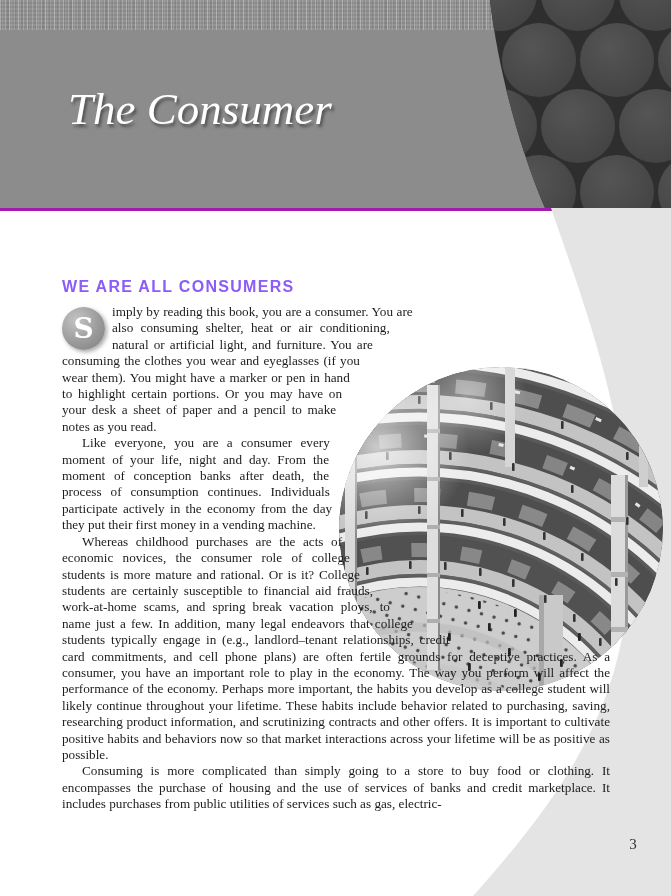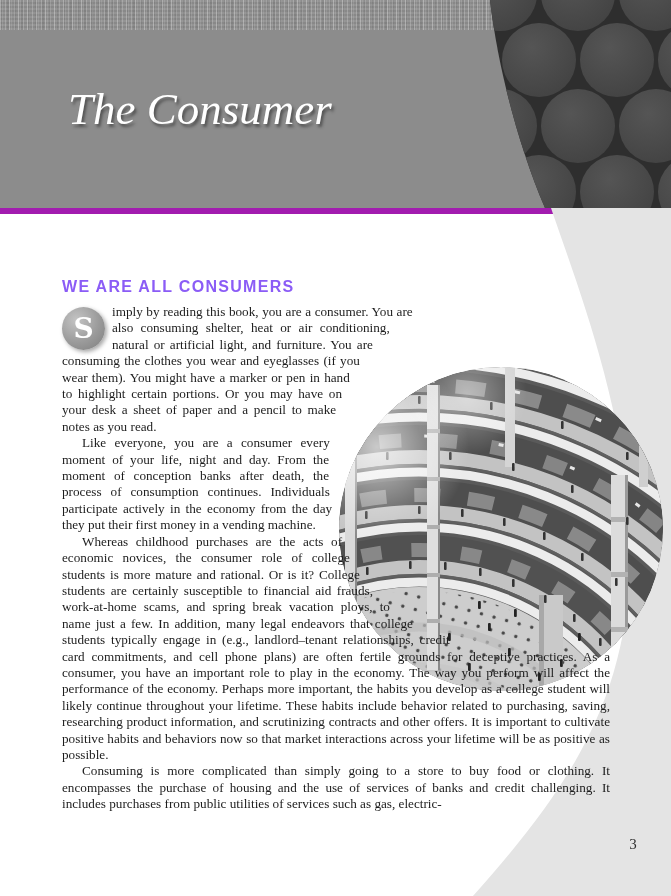--- a/index.html
+++ b/index.html
@@ -8,21 +8,21 @@
 
   
   .texture-strip{position:absolute;left:0;top:0;width:671px;height:30px;background-color:#8e8e8e;
     background-image:
       repeating-linear-gradient(90deg, rgba(255,255,255,.30) 0 1px, rgba(255,255,255,0) 1px 2px,
         rgba(255,255,255,.10) 2px 3px, rgba(255,255,255,0) 3px 5px,
         rgba(255,255,255,.20) 5px 6px, rgba(255,255,255,0) 6px 9px),
       repeating-linear-gradient(90deg, rgba(0,0,0,.06) 0 2px, rgba(0,0,0,0) 2px 7px),
       repeating-linear-gradient(0deg, rgba(255,255,255,.05) 0 2px, rgba(0,0,0,.04) 2px 4px);}
   .banner{position:absolute;left:0;top:30px;width:671px;height:178px;background:#8c8c8c;
-          border-bottom:6px solid #a21caf;}
+          border-bottom:3px solid #a21caf;}
   .title{position:absolute;left:68px;top:56px;color:#ffffff;
          font-family:"Liberation Serif",serif;font-style:italic;font-size:45px;line-height:47px;
          text-shadow:2px 3px 3px rgba(35,35,35,.55);}
   .title .t2{display:block;margin-left:10px;}
   .circles-panel{position:absolute;left:440px;top:0;}
   .swoosh{position:absolute;left:430px;top:208px;}
 
   
   .content{position:absolute;left:62px;top:256px;width:548px;color:#1c1c1c;
            font-size:13.2px;line-height:16.4px;text-align:justify;}
@@ -224,19 +224,19 @@
     </svg>
   </div>
 
   <div class="content">
     <h2 class="heading">WE ARE ALL CONSUMERS</h2>
     <div class="main-text">
       <div class="photo-spacer"></div>
       <p><span class="dropcap">S</span><span>imply by reading this book, you are a consumer. You are also consuming shelter, heat or air conditioning, natural or artificial light, and furniture. You are consuming the clothes you wear and eyeglasses (if you wear them). You might have a marker or pen in hand to highlight certain portions. Or you may have on your desk a sheet of paper and a pencil to make notes as you read.</span></p>
       <p class="indent">Like everyone, you are a consumer every moment of your life, night and day. From the moment of conception banks after death, the process of consumption continues. Individuals participate actively in the economy from the day they put their first money in a vending machine.</p>
       <p class="indent">Whereas childhood purchases are the acts of economic novices, the consumer role of college students is more mature and rational. Or is it? College students are certainly susceptible to financial aid frauds, work-at-home scams, and spring break vacation ploys, to name just a few. In addition, many legal endeavors that college students typically engage in (e.g., landlord–tenant relationships, credit card commitments, and cell phone plans) are often fertile grounds for deceptive practices. As a consumer, you have an important role to play in the economy. The way you perform will affect the performance of the economy. Perhaps more important, the habits you develop as a college student will likely continue throughout your lifetime. These habits include behavior related to purchasing, saving, researching product information, and scrutinizing contracts and other offers. It is important to cultivate positive habits and behaviors now so that market interactions across your lifetime will be as positive as possible.</p>
-      <p class="indent">Consuming is more complicated than simply going to a store to buy food or clothing. It encompasses the purchase of housing and the use of services of banks and credit challenging. It includes purchases from public utilities of services such as gas, electric-</p>
+      <p class="indent">Consuming is more complicated than simply going to a store to buy food or clothing. It encompasses the purchase of housing and the use of services of banks and credit marketplace. It includes purchases from public utilities of services such as gas, electric-</p>
     </div>
   </div>
 
   <div class="page-number">3</div>
 
 </div>
 
 </body></html>

